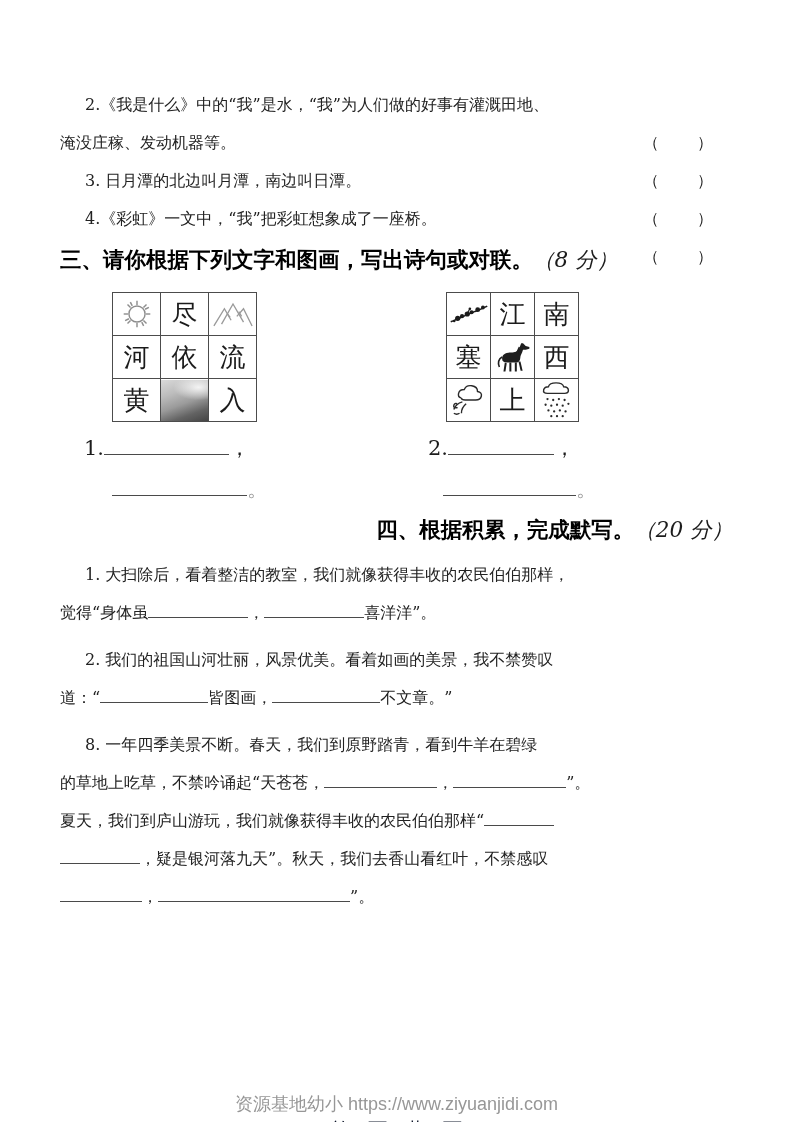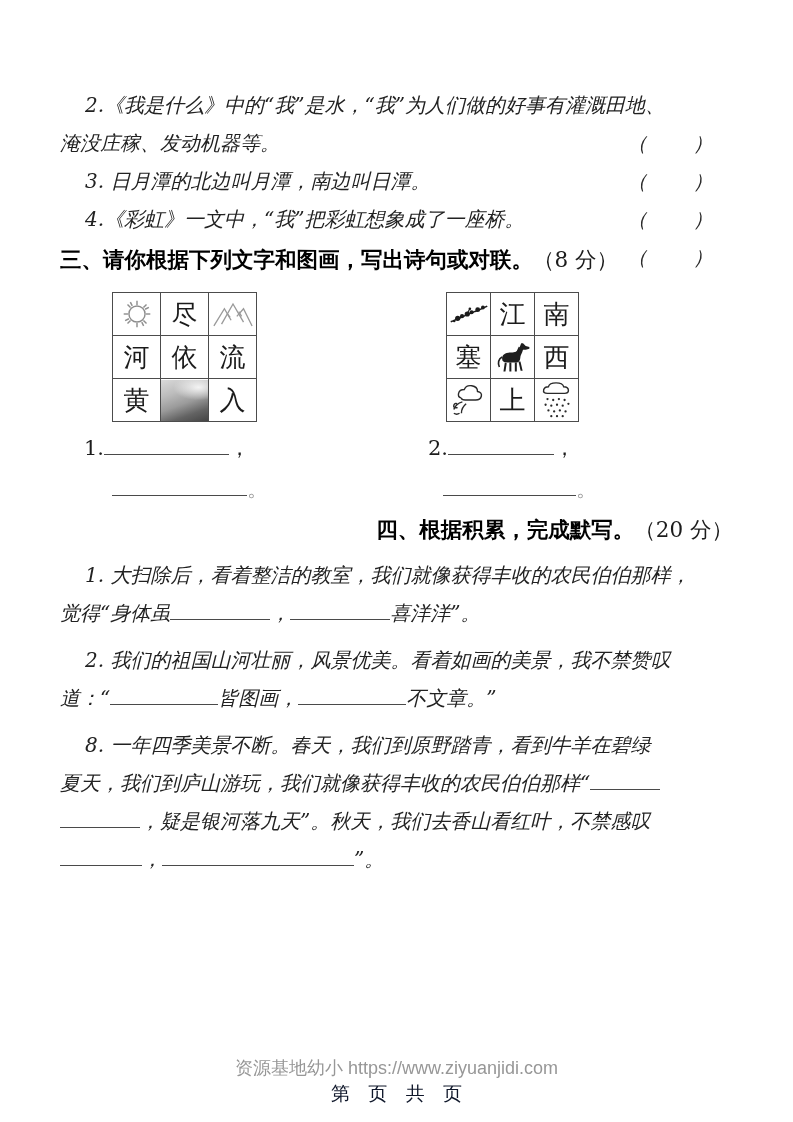--- a/index.html
+++ b/index.html
@@ -7,27 +7,27 @@
     position:relative;
     width:793px;height:1122px;
     background:#ffffff;
     margin:0 auto;
     overflow:hidden;
     font-family:"DejaVu Serif","Liberation Serif",serif;
     color:#222222;
   }
   .content{position:absolute;left:60px;top:86px;width:673px;}
   p{margin:0;}
-  .ln{font-size:20px;line-height:38px;position:relative;white-space:nowrap;font-style:italic;}
+  .ln{font-size:16px;line-height:38px;position:relative;white-space:nowrap;}
   .indent{text-indent:25px;}
   .paren{position:absolute;right:18px;top:0;letter-spacing:2px;color:#2b2b2b;}
   
   .sec{margin:0;font-size:21.5px;line-height:32px;font-weight:700;color:#000;
        font-family:"Liberation Sans","DejaVu Sans",sans-serif;}
-  .sec .score{font-family:"DejaVu Serif","Liberation Serif",serif;font-weight:400;color:#1c1c1c;}
+  .sec .score{font-family:"DejaVu Serif","Liberation Serif",serif;font-weight:400;color:#1c1c1c;font-style:italic;}
   .sec3{margin-top:6px;}
   .sec4{margin-top:2px;text-align:right;}
   
   .grids{display:flex;margin-top:16px;}
   table.grid{border-collapse:collapse;}
   table.grid td{border:1.5px solid #4c4c4c;text-align:center;vertical-align:middle;padding:0;
                 font-size:26px;color:#1b1b1b;}
   .g1{margin-left:52px;}
   .g1 td{width:47px;height:41px;}
   .g2{margin-left:189px;}
@@ -43,21 +43,21 @@
   .ans-2{margin-left:44px;}
   .a1{height:36px;line-height:36px;}
   .a2{height:46px;line-height:46px;}
   .a2 .circ{color:#8f8f8f;}
   .u{display:inline-block;height:14px;border-bottom:1.4px solid #4a4a4a;}
   
   .para{margin-top:9px;}
   .p-first{margin-top:10px;}
   
   .footer{position:absolute;left:0;width:793px;text-align:center;
-          font-family:"Liberation Sans","DejaVu Sans",sans-serif;}
+          font-family:"Liberation Sans","DejaVu Sans",sans-serif;margin-top:36px;}
   .site{top:1056px;font-size:18px;color:#979797;}
   .pageno{top:1081px;font-size:19px;color:#0f172a;word-spacing:13px;font-weight:500;}
   svg.glyph{display:block;margin:0 auto;}
 </style>
 </head>
 <body>
 
 <div class="page">
   <div class="content">
 
@@ -220,20 +220,21 @@
       <p class="ln"><span>觉得“身体虽</span><span class="u" style="width:100px"></span><span>，</span><span class="u" style="width:100px"></span><span>喜洋洋”。</span></p>
     </div>
 
     <div class="para">
       <p class="ln indent">2. 我们的祖国山河壮丽，风景优美。看着如画的美景，我不禁赞叹</p>
       <p class="ln"><span>道：“</span><span class="u" style="width:108px"></span><span>皆图画，</span><span class="u" style="width:108px"></span><span>不文章。”</span></p>
     </div>
 
     <div class="para">
       <p class="ln indent">8. 一年四季美景不断。春天，我们到原野踏青，看到牛羊在碧绿</p>
+      <p class="ln"><span>的草地上吃草，不禁吟诵起“天苍苍，</span><span class="u" style="width:113px"></span><span>，</span><span class="u" style="width:113px"></span><span>”。</span></p>
       <p class="ln"><span>夏天，我们到庐山游玩，我们就像获得丰收的农民伯伯那样“</span><span class="u" style="width:70px"></span></p>
       <p class="ln"><span class="u" style="width:80px"></span><span>，疑是银河落九天”。秋天，我们去香山看红叶，不禁感叹</span></p>
       <p class="ln"><span class="u" style="width:82px"></span><span>，</span><span class="u" style="width:192px"></span><span>”。</span></p>
     </div>
 
   </div>
 
   <div class="footer site">资源基地幼小 https://www.ziyuanjidi.com</div>
   <div class="footer pageno">第 页 共 页</div>
 </div>

